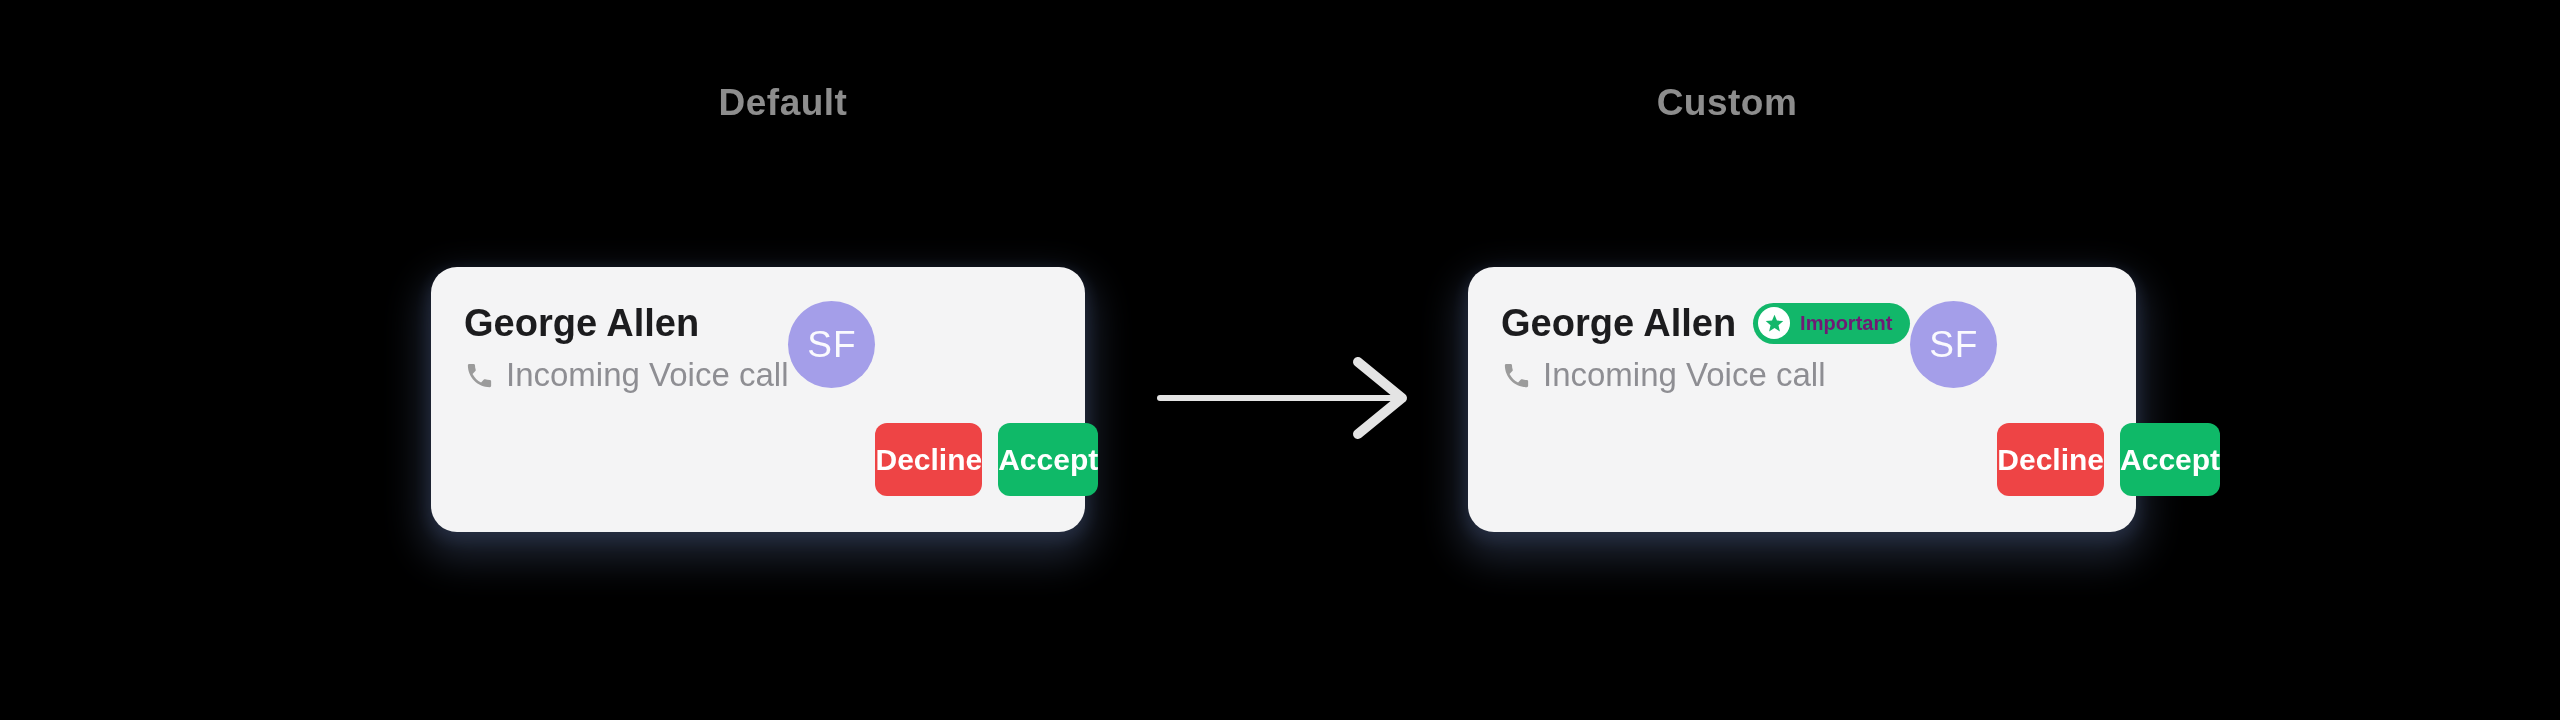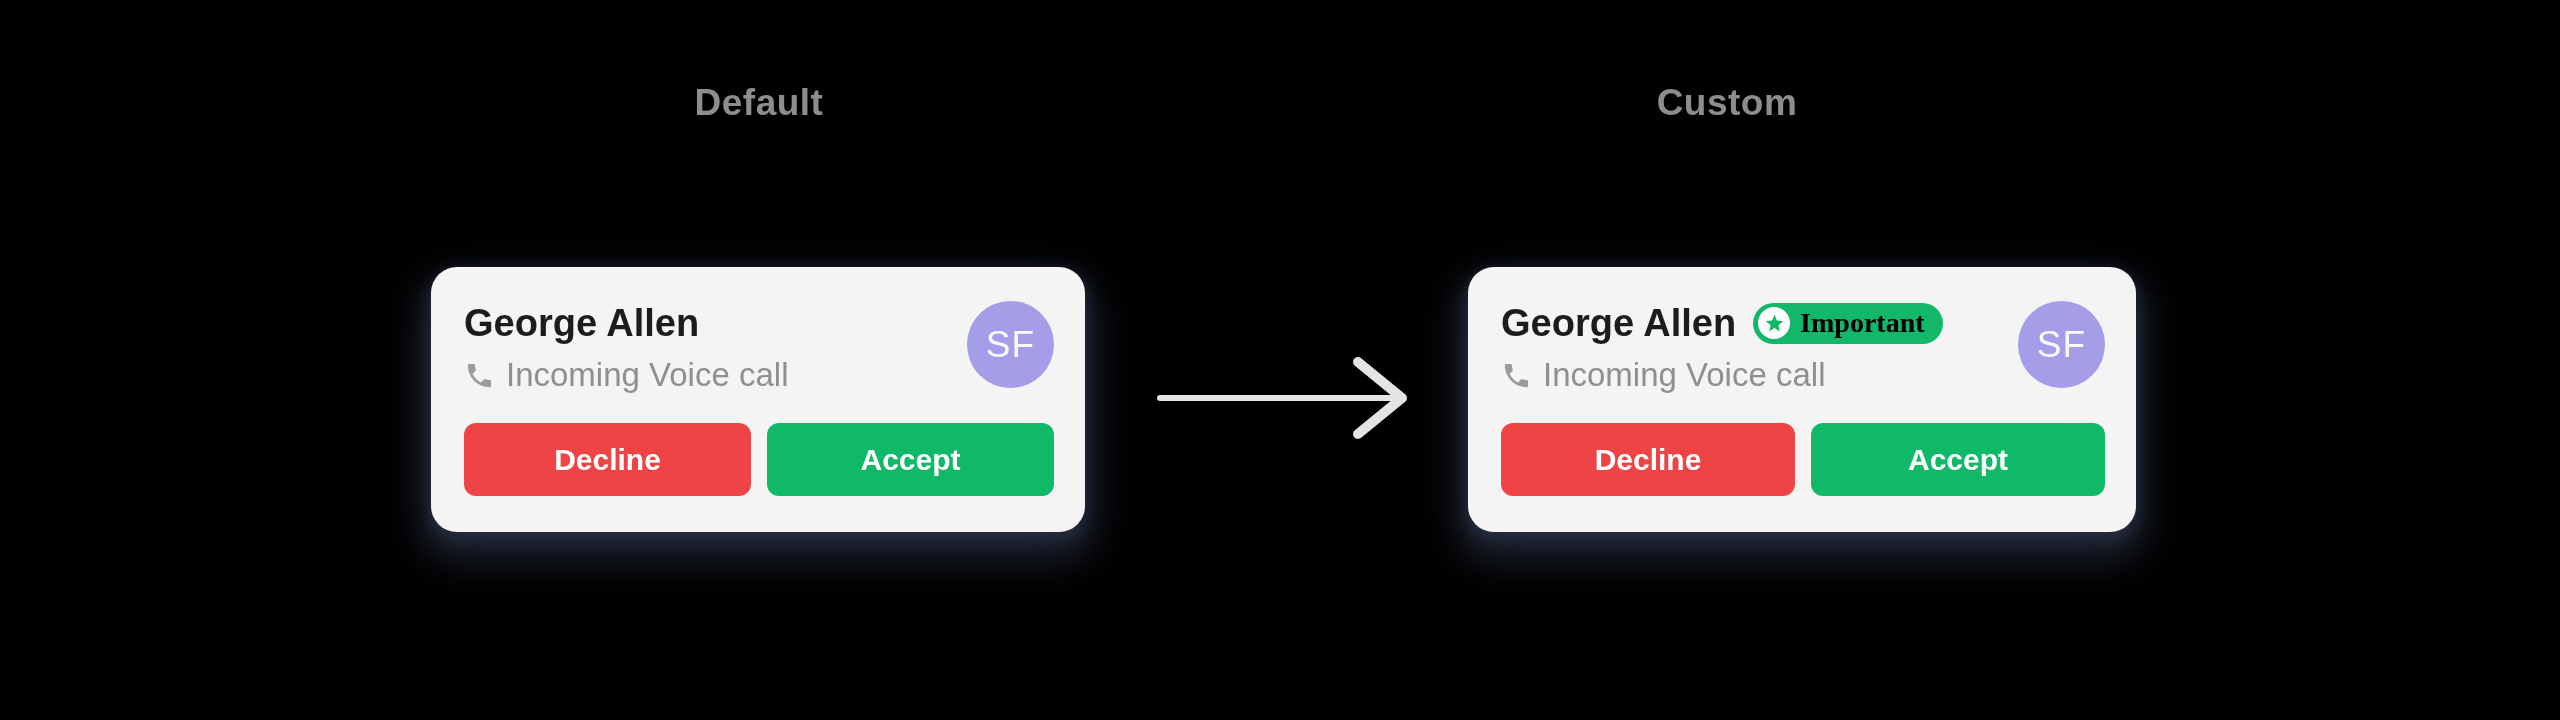--- a/index.html
+++ b/index.html
@@ -24,32 +24,31 @@
   }
   .section-label{
     position:absolute;
     top:82px;
     text-align:center;
     font-size:37px;
     font-weight:bold;
     color:var(--label_color);
     letter-spacing:0.5px;
   }
-  #label-default{left:432px;width:654px;}
+  #label-default{left:456px;width:654px;}
   #label-custom{left:1393px;width:668px;}
 
   .call-card{
     position:absolute;
     top:267px;
     height:265px;
     background:var(--card_bg);
     border-radius:26px;
     padding:33px 31px 36px 33px;
     display:flex;
-    flex-direction:column;
     box-shadow:0 18px 38px 10px rgba(53,64,88,0.55), 0 6px 16px 2px rgba(30,38,58,0.8);
   }
   #card-default{left:431px;width:654px;}
   #card-custom{left:1468px;width:668px;}
 
   .card-header{
     display:flex;
     justify-content:space-between;
     align-items:flex-start;
   }
@@ -78,25 +77,24 @@
     flex:none;
   }
   .badge-star-circle{
     width:32px;height:32px;
     background:#ffffff;
     border-radius:50%;
     display:flex;align-items:center;justify-content:center;
     flex:none;
   }
   .badge-label{
-    font-size:28px;
-    font-weight:bold;
-    color:#000000;
+    font-size:20px;
+    font-weight:bold;
+    color:#701a75;
     white-space:nowrap;
-    font-family:Liberation Serif, serif;
   }
   .subtitle-row{
     display:flex;
     align-items:center;
     gap:11px;
     margin-top:11px;
   }
   .subtitle-text{
     font-size:33px;
     color:var(--muted_color);

